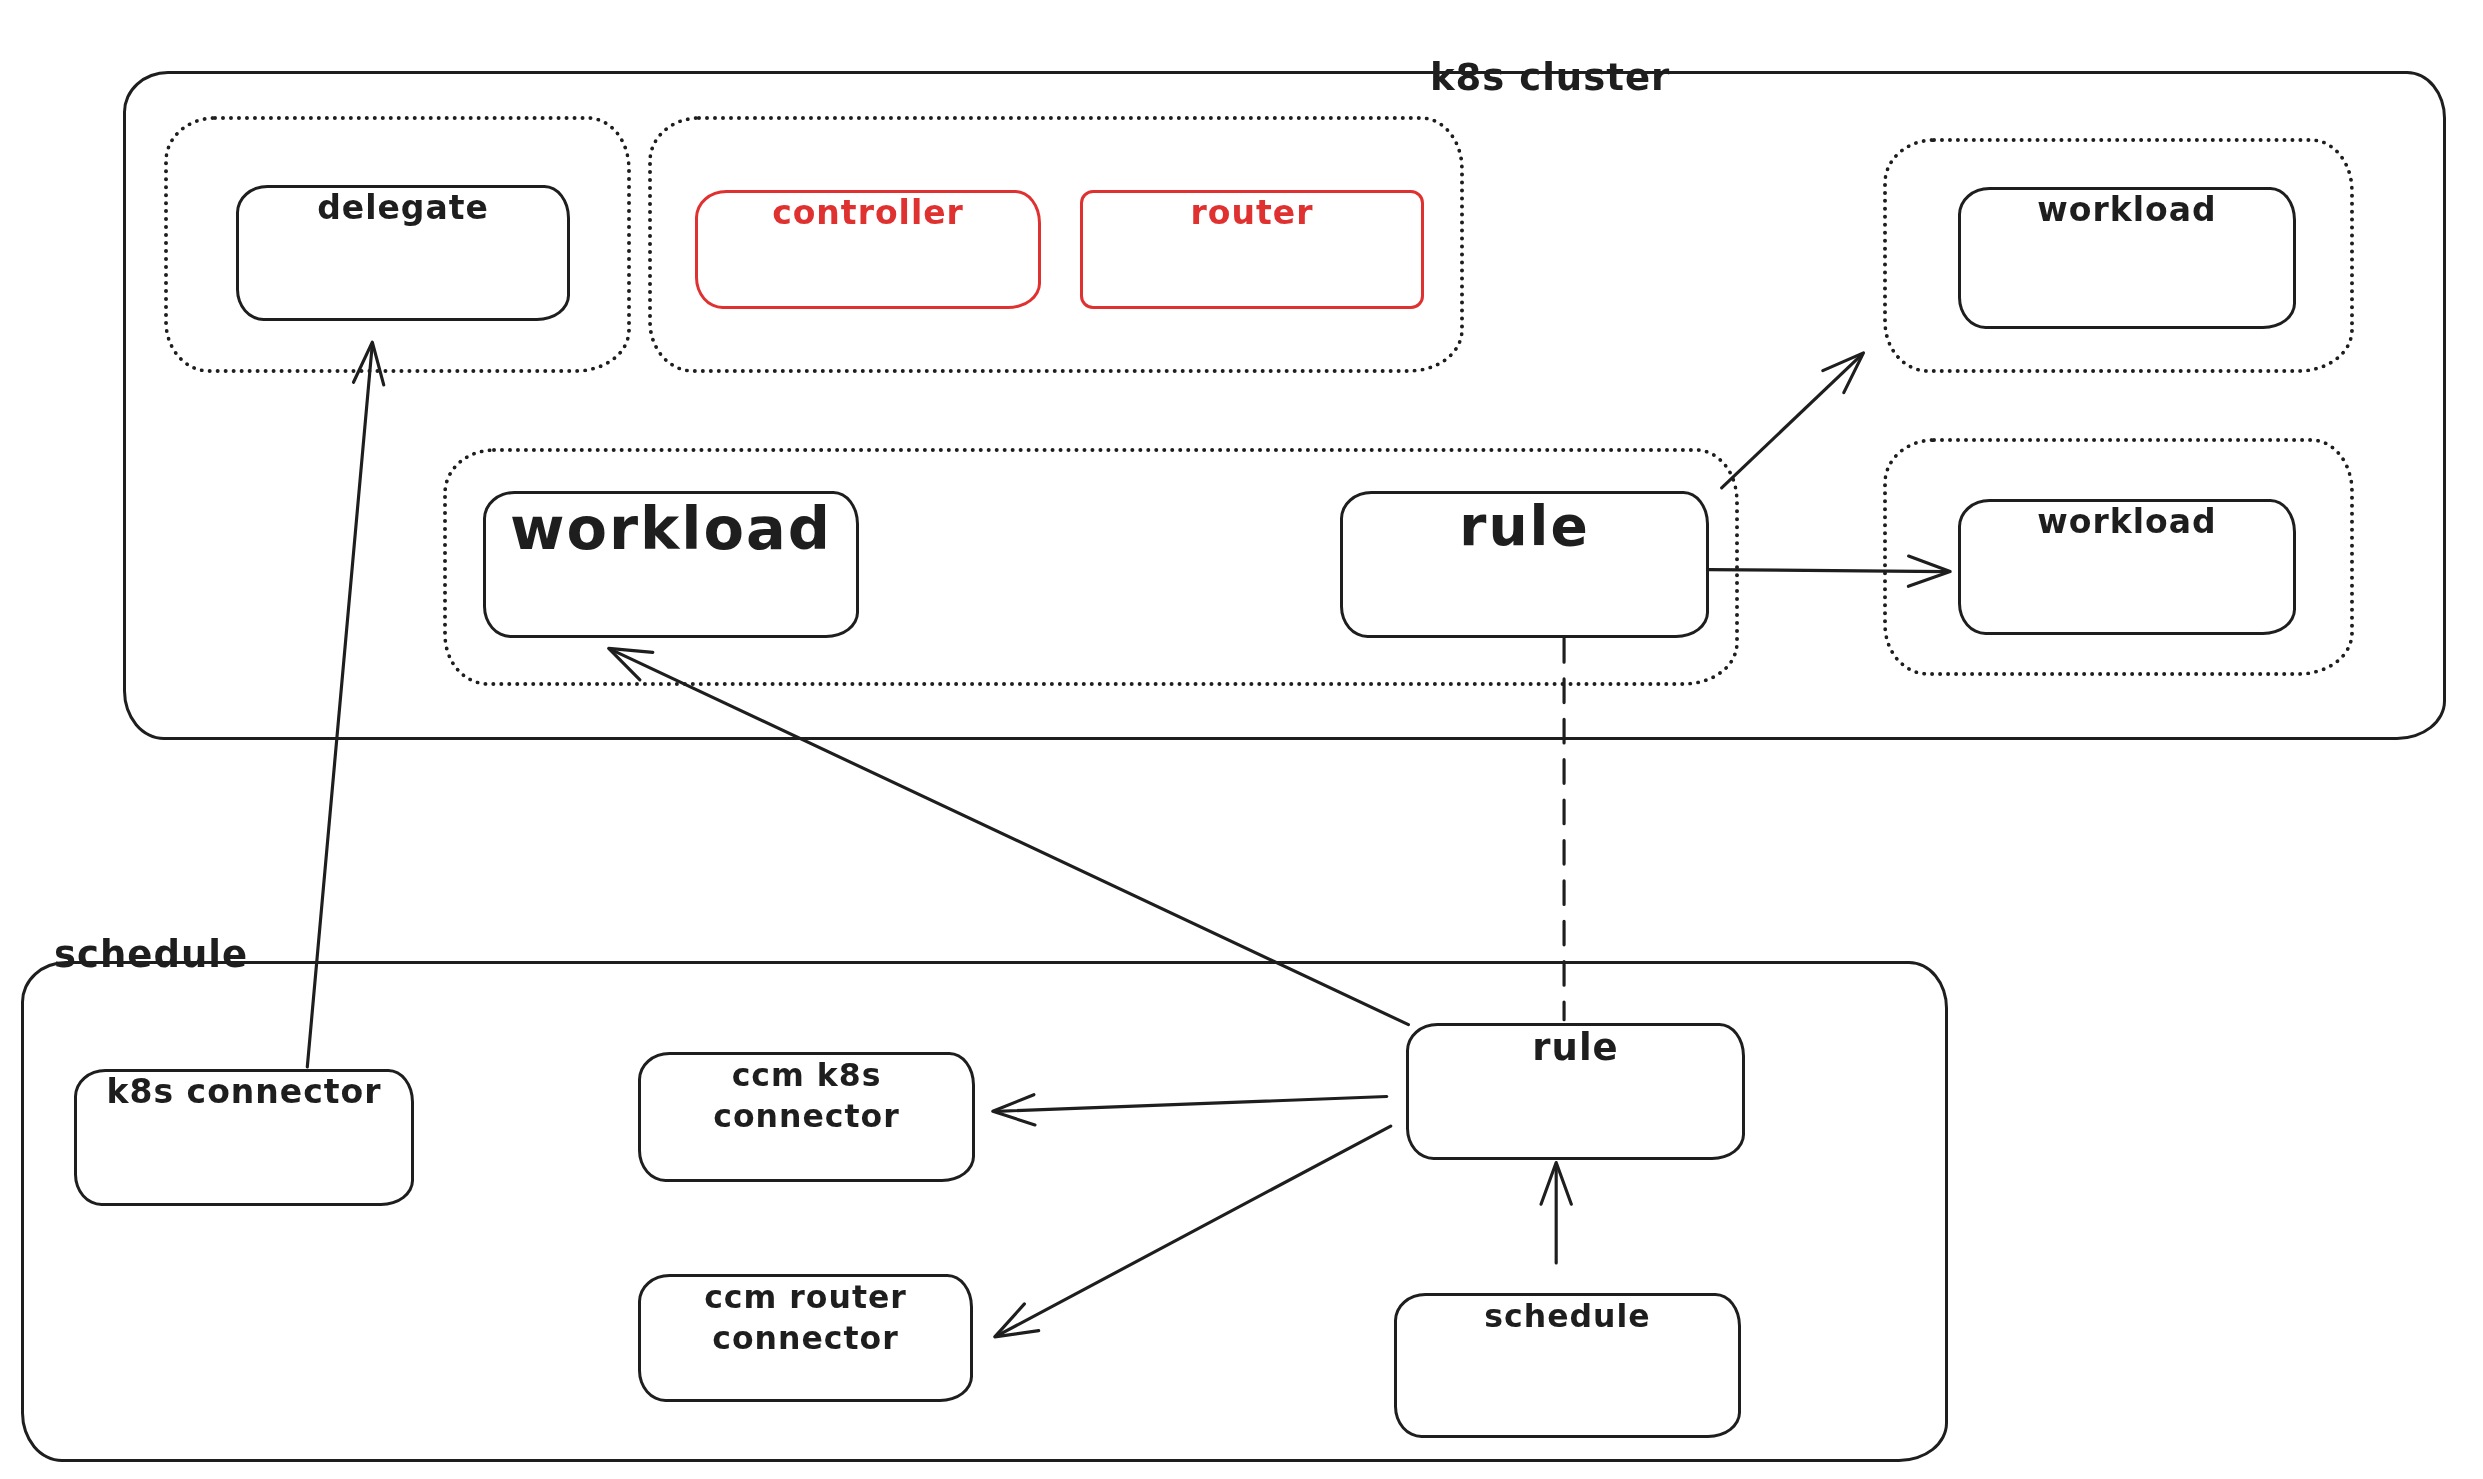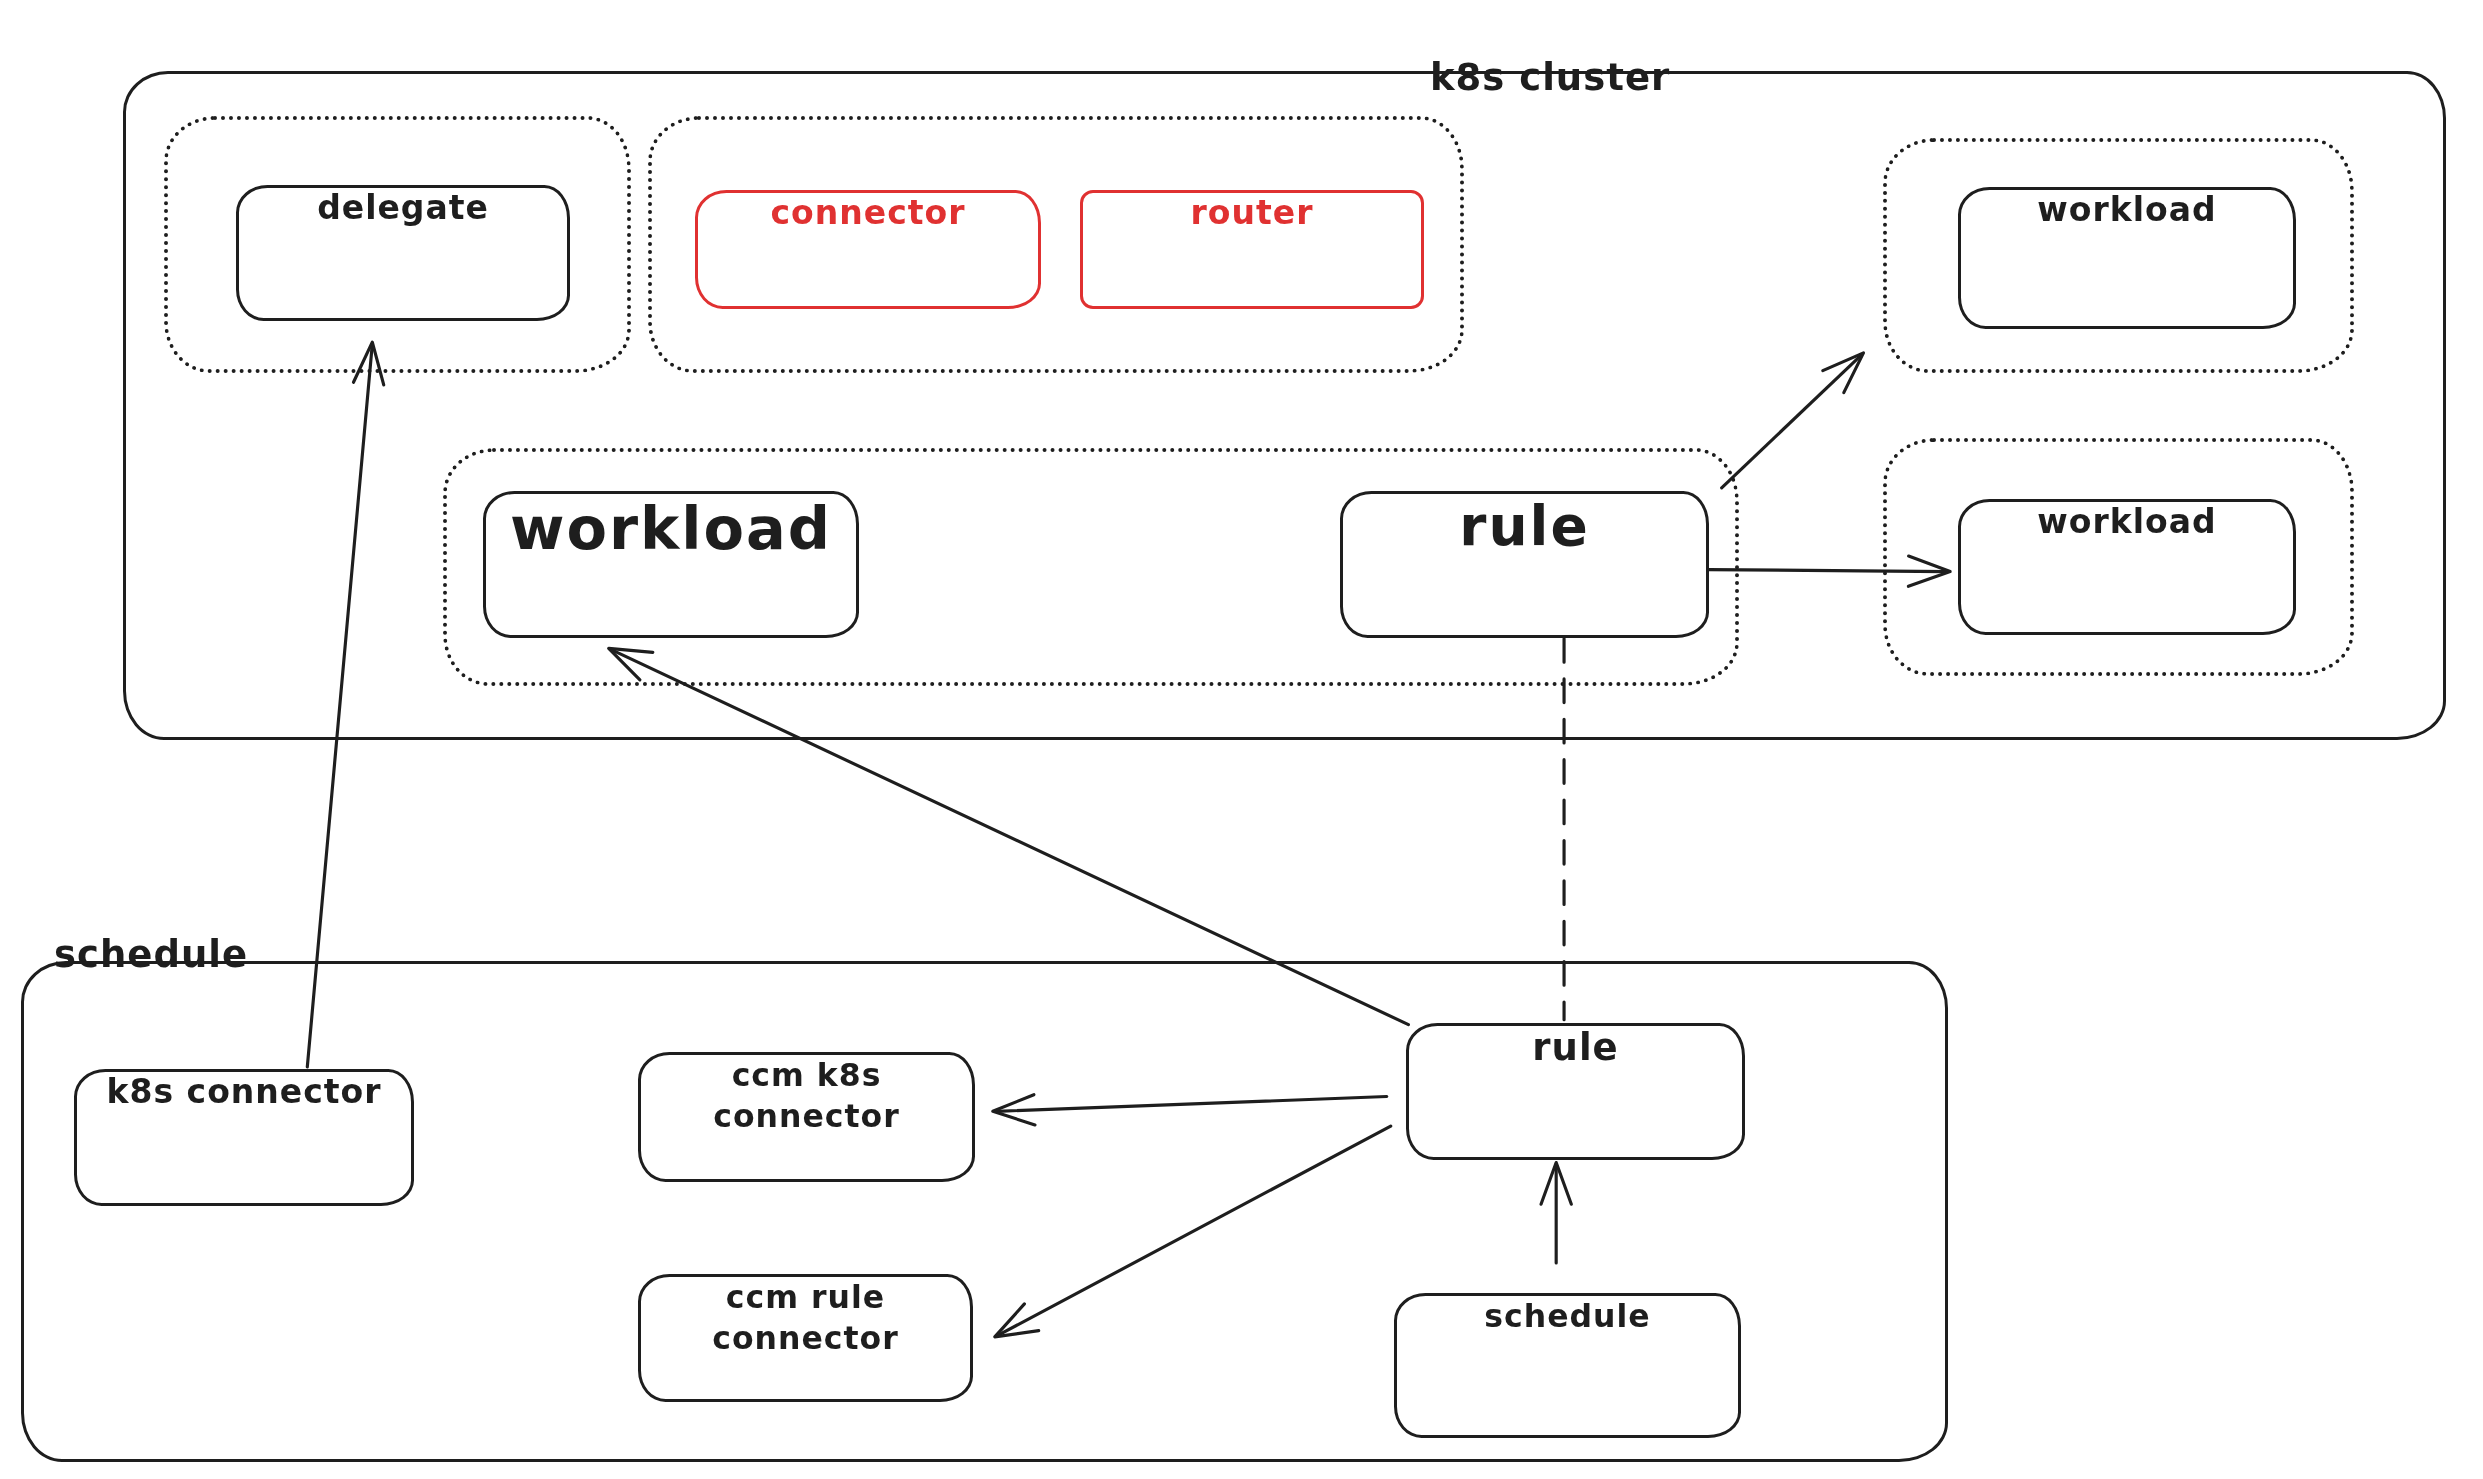--- a/index.html
+++ b/index.html
@@ -60,21 +60,21 @@
 
   <div class="cluster" style="left:123px;top:71px;width:2317px;height:663px;"></div>
 
   <div class="group" style="left:164px;top:116px;width:459px;height:249px;"></div>
   <div class="box t34" style="left:236px;top:185px;width:328px;height:130px;">
     <span class="lbl">delegate</span>
   </div>
 
   <div class="group" style="left:648px;top:116px;width:808px;height:249px;"></div>
   <div class="box red t34" style="left:695px;top:190px;width:340px;height:113px;">
-    <span class="lbl">connector</span>
+    <span class="lbl">controller</span>
   </div>
   <div class="box red t34" style="left:1080px;top:190px;width:338px;height:113px;border-radius:13px;">
     <span class="lbl">router</span>
   </div>
 
   <div class="group" style="left:443px;top:448px;width:1288px;height:230px;"></div>
   <div class="box t58" style="left:483px;top:491px;width:370px;height:141px;">
     <span class="lbl">workload</span>
   </div>
   <div class="box t56" style="left:1340px;top:491px;width:363px;height:141px;">
@@ -97,21 +97,21 @@
 
   <div class="box t34" style="left:74px;top:1069px;width:334px;height:131px;">
     <span class="lbl">k8s connector</span>
   </div>
 
   <div class="box t32" style="left:638px;top:1052px;width:337px;height:130px;padding:0 27px;box-sizing:border-box;">
     <span class="lbl">ccm k8s connector</span>
   </div>
 
   <div class="box t32" style="left:638px;top:1274px;width:335px;height:128px;padding:0 39px;box-sizing:border-box;">
-    <span class="lbl">ccm rule connector</span>
+    <span class="lbl">ccm router connector</span>
   </div>
 
   <div class="box t36" style="left:1406px;top:1023px;width:333px;height:131px;">
     <span class="lbl">rule</span>
   </div>
 
   <div class="box t32" style="left:1394px;top:1263px;width:341px;height:139px;margin-top:30px;">
     <span class="lbl">schedule</span>
   </div>
 

